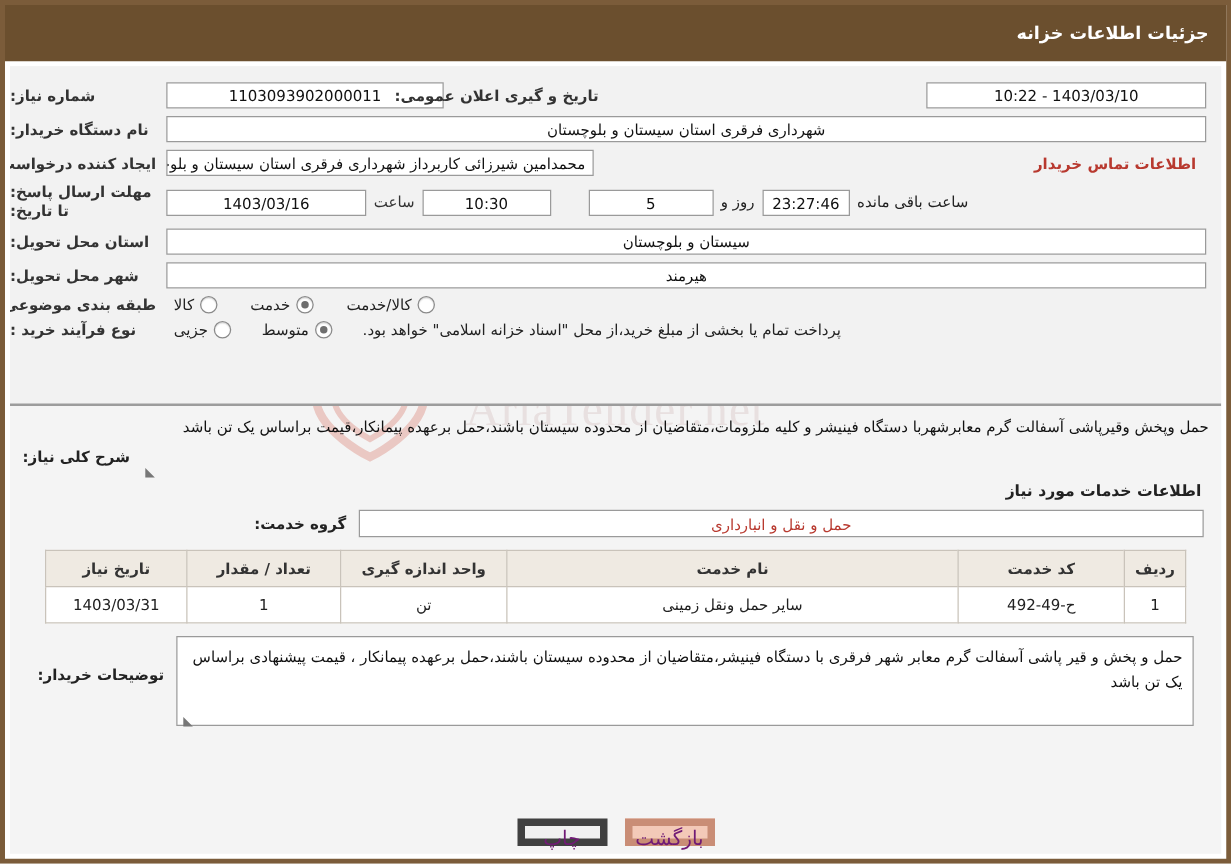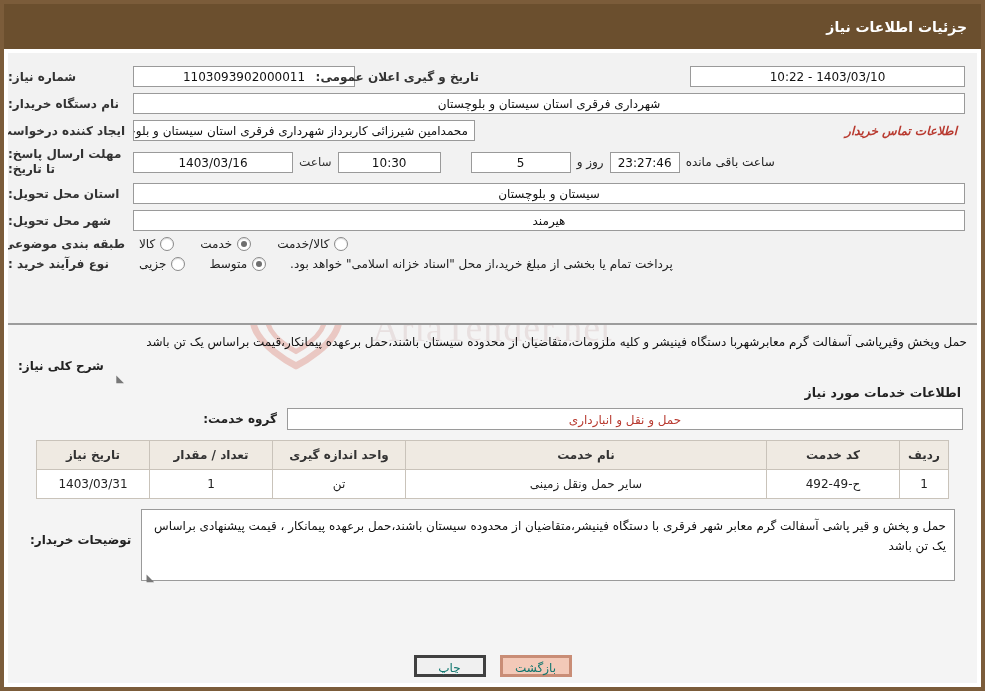--- a/index.html
+++ b/index.html
@@ -107,21 +107,20 @@
     overflow:hidden;
     white-space:nowrap;
   }
   .link{
     color:#b8392f;
     font-weight:bold;
     text-decoration:none;
     font-size:12px;
     padding-right:8px;
     white-space:nowrap;
-    font-style:italic;
   }
   .row-flex{display:flex;align-items:center;gap:6px;justify-content:flex-end;}
   .inline-lbl{font-weight:normal;font-size:12px;white-space:nowrap;color:#333;}
   
   .radio-group{display:flex;align-items:center;gap:26px;justify-content:flex-end;padding-left:6px;}
   .radio-item{display:flex;align-items:center;gap:5px;font-size:12px;}
   .radio{
     width:12px;height:12px;border-radius:50%;
     border:1px solid #8a8a8a;background:#fff;
     display:inline-block;position:relative;
@@ -206,36 +205,36 @@
     font-size:12px;line-height:20px;color:#111;
     position:relative;
   }
   
   .footer{
     position:absolute;bottom:6px;left:0;right:0;
     display:flex;justify-content:center;gap:14px;z-index:3;
   }
   .btn{
     min-width:72px;height:22px;line-height:20px;
-    text-align:center;font-size:12px;
-    border:3px solid #404040;
+    text-align:center;font-size:16px;
+    border:6px solid #404040;
     background:#f0f0f0;
-    color:#0f766e;
+    color:#701a75;
     cursor:pointer;
     box-sizing:border-box;
   }
   .btn.back{background:#f3c9b8;border-color:#c98d76;}
 </style>
 </head>
 <body>
 
 <div class="page">
 
   <div class="header">
-    <div style="width:100%;text-align:right;">جزئیات اطلاعات نیاز</div>
+    <div style="width:100%;text-align:right;">جزئیات اطلاعات خزانه</div>
   </div>
 
   <div class="body-wrap">
 
     <div class="watermark">
       <svg class="wm-shield" viewBox="0 0 100 114">
         <path d="M50 3 L95 20 V60 C95 88 50 110 50 110 C50 110 5 88 5 60 V20 Z" fill="none" stroke="#e2a59c" stroke-width="7"></path>
         <path d="M50 18 L80 30 V60 C80 80 50 95 50 95 C50 95 20 80 20 60 V30 Z" fill="none" stroke="#e2a59c" stroke-width="5"></path>
       </svg>
       <div class="wm-text">AriaTender.net</div>
@@ -247,21 +246,21 @@
           <col style="width:490px">
             <col style="width:120px">
           <col style="width:230px">
             <col style="width:125px">
         </colgroup>
 
         <tbody>
             <tr>
           <td>
             <div style="display:flex;justify-content:flex-start;">
-              <div class="fld" style="width:275px">1403/03/10 - 10:22</div>
+              <div class="fld" style="width:224px">1403/03/10 - 10:22</div>
             </div>
           </td>
           <td class="lbl2" style="width:200px;text-align:right;padding-right:0">تاریخ و گیری اعلان عمومی:</td>
           <td>
             <div class="fld">1103093902000011</div>
           </td>
           <td class="lbl">شماره نیاز:</td>
         </tr>
 
         <tr>

